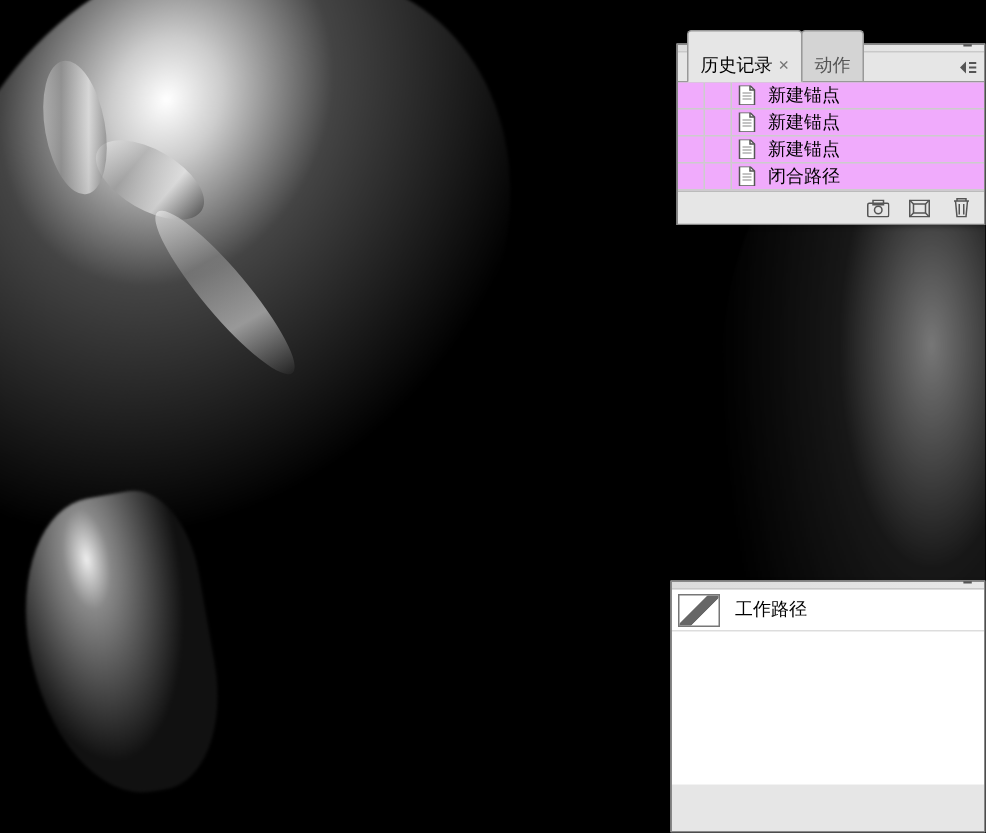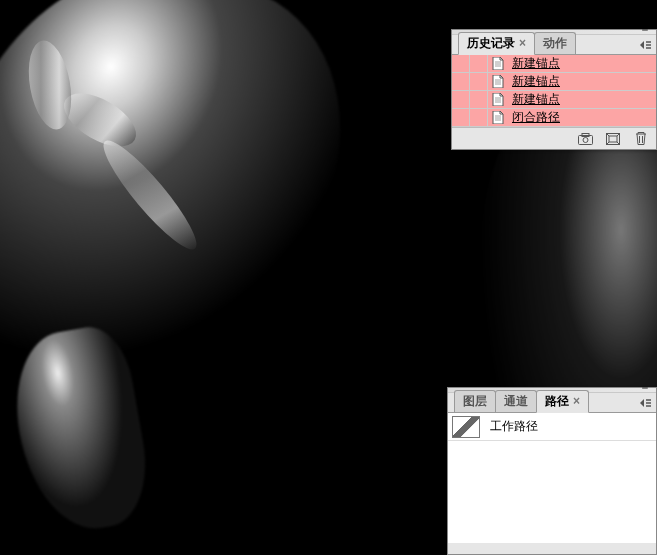--- a/index.html
+++ b/index.html
@@ -62,30 +62,29 @@
   .tab-strip {
     display: flex;
     align-items: flex-end;
     height: 20px;
     padding-left: 6px;
     background: #e6e6e6;
     border-bottom: 1px solid #999;
     gap: 0;
   }
   .tab {
-    padding: 2px 8px 2px 8px;
+    padding: 14px 8px 2px 8px;
     background: #d4d4d4;
     border: 1px solid #999;
     border-bottom: none;
     border-radius: 3px 3px 0 0;
     color: #555;
     cursor: pointer;
     margin-right: -1px;
     position: relative;
-    font-weight: bold;
   }
   .tab.active {
     background: #e6e6e6;
     color: #000;
     z-index: 2;
     border-bottom: 1px solid #e6e6e6;
     margin-bottom: -1px;
   }
   .tab-close {
     margin-left: 4px;
@@ -102,22 +101,21 @@
     align-self: center;
   }
   .tab-menu svg { display:block; }
   
   
   .history-panel {
     left: 451px; top: 29px;
     width: 206px;
   }
   .history-list {
-    background: #fca5a5;
-    text-decoration: underline;
+    background: #f0abfc;
   }
   .history-row {
     display: flex;
     align-items: center;
     height: 18px;
     border-bottom: 1px solid #ccc;
   }
   .history-row .col-marker {
     width: 18px; height: 100%;
     border-right: 1px solid #ccc;
@@ -294,37 +292,20 @@
           <path d="M4.5 4 V11 M7.5 4 V11" stroke="#555"></path>
         </svg>
     </div>
   </div>
 </div>
 
 <div class="panel paths-panel">
   <div class="panel-titlebar">
      <div class="panel-corner-btn">━</div>
   </div>
-  <div class="tab-strip">
-    <div class="tab">
-      <span>图层</span>
-    </div>
-    <div class="tab">
-      <span>通道</span>
-    </div>
-    <div class="tab active">
-      <span>路径</span><span class="tab-close">×</span>
-    </div>
-    <div class="tab-menu">
-      <svg width="12" height="10" viewBox="0 0 12 10">
-          <path d="M1 5 L5 1 L5 9 Z" fill="#555"></path>
-          <path d="M7 2 H12 M7 5 H12 M7 8 H12" stroke="#555" stroke-width="1.4"></path>
-        </svg>
-    </div>
-  </div>
 
   <div class="paths-body">
     <div class="path-row">
       <div class="path-thumb"></div>
       <div class="path-label">工作路径</div>
     </div>
   </div>
 </div>
 
 </body></html>

